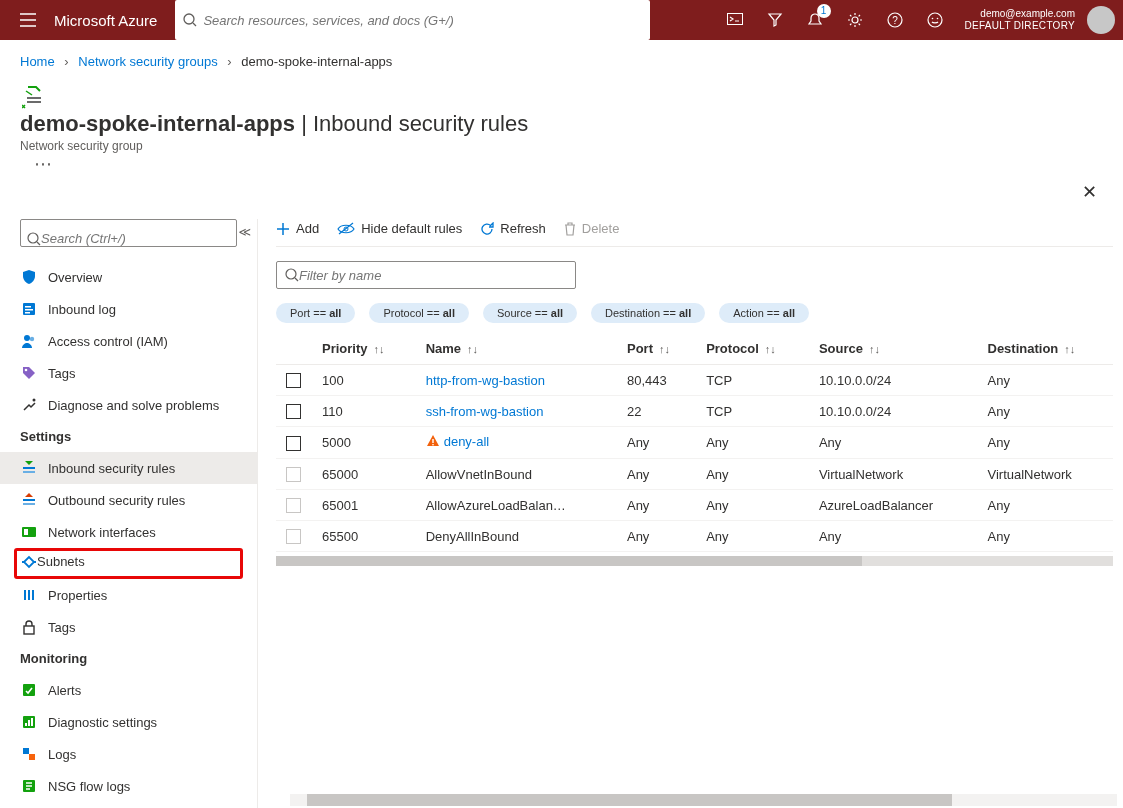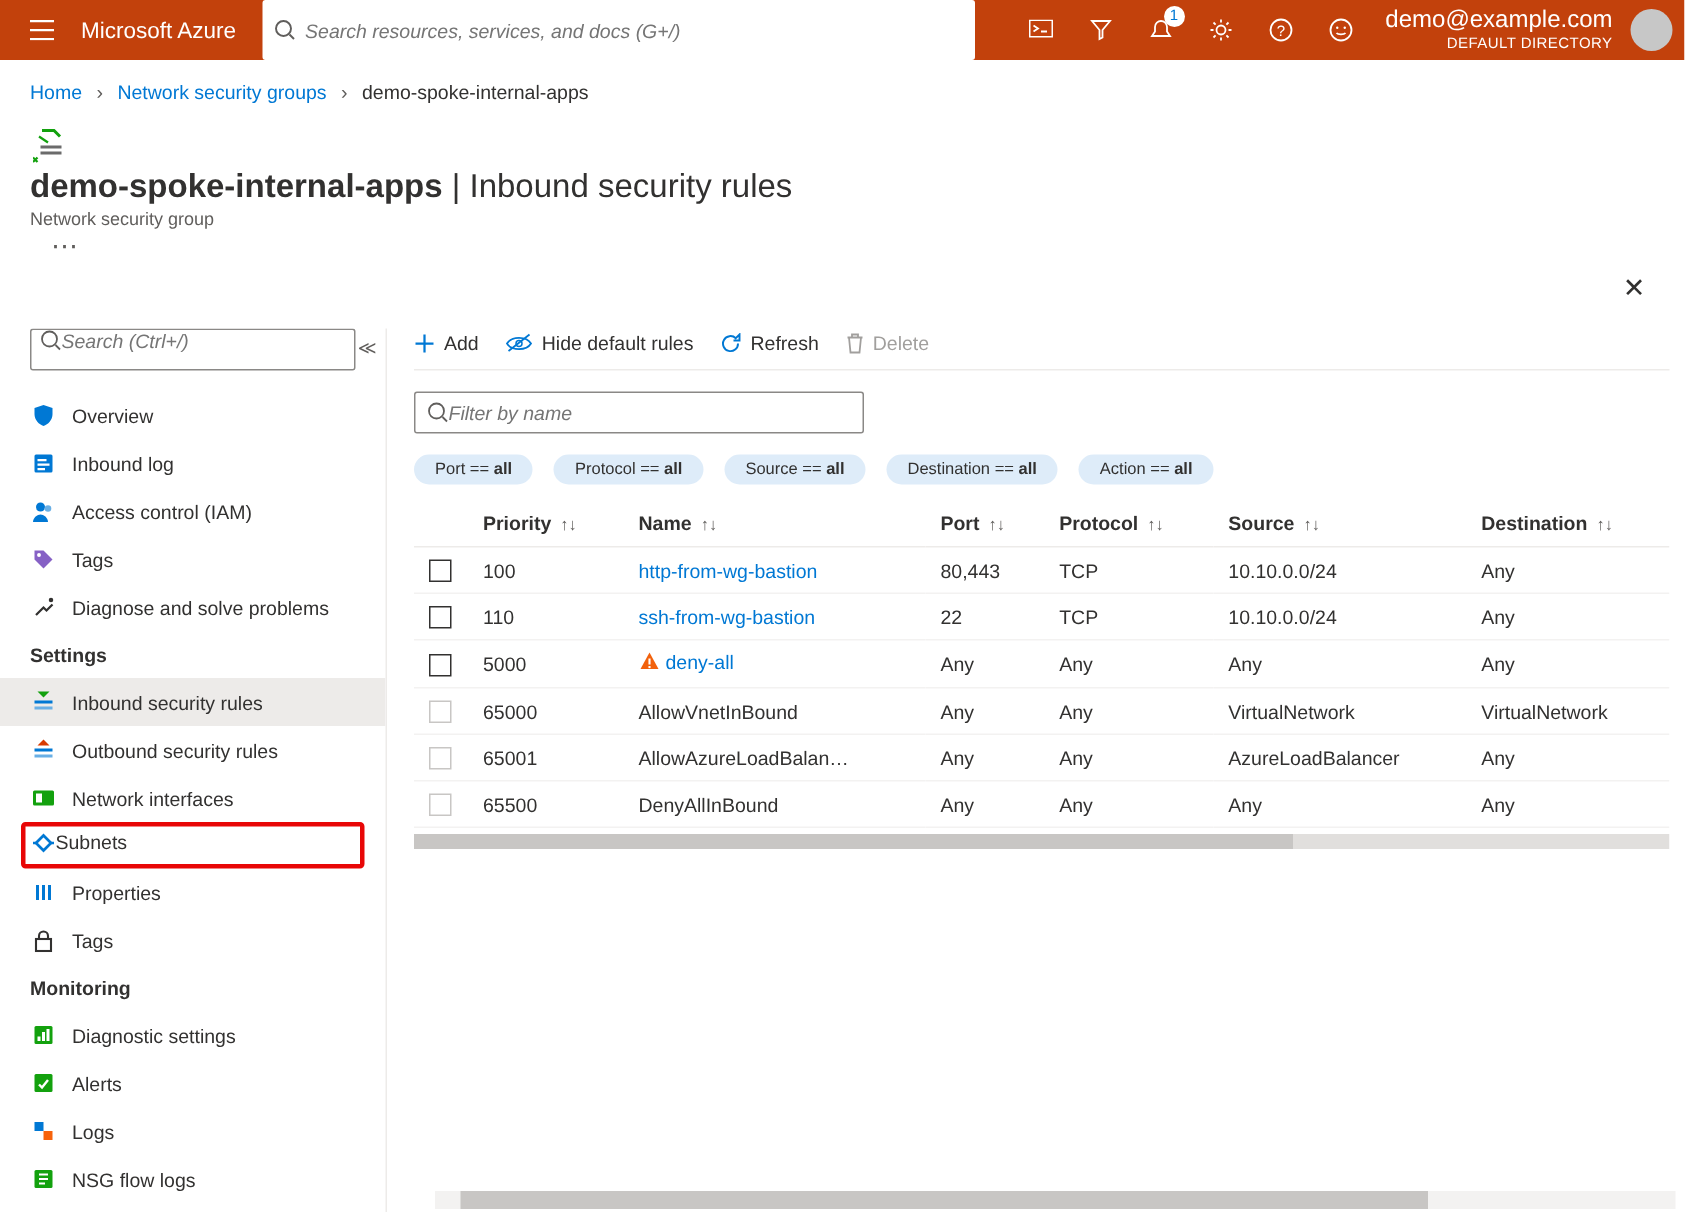--- a/index.html
+++ b/index.html
@@ -7,21 +7,21 @@
     font-family: "Segoe UI", Arial, sans-serif;
     font-size: 13px;
     color: #323130;
     background: #fff;
     width: 1123px;
     height: 808px;
     overflow: hidden;
   }
   .topbar {
     height: 40px;
-    background: #c2410c;
+    background: #7f1d1d;
     display: flex;
     align-items: center;
     padding: 0 8px;
     color: #fff;
   }
   .hamburger {
     width: 40px;
     height: 40px;
     display:flex;align-items:center;justify-content:center;
     cursor:pointer;
@@ -53,21 +53,21 @@
   }
   .top-icon {
     width:40px;height:40px;display:flex;align-items:center;justify-content:center;position:relative;cursor:pointer;
   }
   .badge {
     position:absolute;top:4px;right:4px;background:#fff;color:#0078d4;font-size:10px;border-radius:8px;min-width:14px;height:14px;display:flex;align-items:center;justify-content:center;line-height:1;
   }
   .account {
     padding:0 6px 0 10px; text-align:right;line-height:1.2;
   }
-  .account .email{font-size:16px;}
+  .account .email{font-size:10px;}
   .account .dir{font-size:10px;letter-spacing:.3px;}
   .avatar {width:28px;height:28px;background:#c7c7c7;border-radius:50%;margin-left:6px;}
 
   .breadcrumbs {
     padding: 14px 20px 6px;
     font-size:13px;
   }
   .breadcrumbs a {color:#0078d4;text-decoration:none;}
   .bc-sep{color:#605e5c;padding:0 6px;}
   .bc-current{color:#323130;}
@@ -86,21 +86,21 @@
     display:flex;
     height: calc(100% - 122px);
   }
   .sidebar {
     width: 258px;
     border-right:1px solid #edebe9;
     position:relative;
     overflow-y:auto;
   }
   .side-search{
-    margin:0 20px 6px;border:1px solid #8a8886;height:28px;display:flex;align-items:flex-start;padding:0 6px;border-radius:2px;
+    margin:0 20px 6px;border:1px solid #8a8886;height:28px;display:flex;align-items:flex-end;padding:0 6px;border-radius:2px;
   }
   .side-search input{border:none;outline:none;flex:1;font-size:13px;font-style: italic;color:#605e5c;}
   .side-collapse{position:absolute;right:6px;top:6px;color:#605e5c;font-size:12px;cursor:pointer;}
   .nav-section{padding-top:8px;}
   .nav-label{font-weight:600;padding:8px 20px;color:#323130;font-size:13px;}
   .nav-item{
     display:flex;align-items:center;padding:6px 20px;cursor:pointer;font-size:13px;color:#323130;
     height:32px;
   }
   .nav-item.selected{background:#edebe9;}
@@ -356,35 +356,35 @@
           </span>
           <span>Tags</span>
         </div>
       </div>
     <div class="nav-label">Monitoring</div>
     <div id="nav-monitoring">
         <div class="nav-item">
           <span class="ico">
             <svg width="16" height="16">
               <rect x="2" y="2" width="12" height="12" fill="#13a10e" rx="1"></rect>
+              <path d="M5 9l2 2 4-5" stroke="#fff" stroke-width="1.6" fill="none"></path>
+            </svg>
+          </span>
+          <span>Alerts</span>
+        </div>
+        <div class="nav-item">
+          <span class="ico">
+            <svg width="16" height="16">
+              <rect x="2" y="2" width="12" height="12" fill="#13a10e" rx="1"></rect>
               <rect x="4" y="9" width="2" height="3" fill="#fff"></rect>
               <rect x="7" y="6" width="2" height="6" fill="#fff"></rect>
               <rect x="10" y="4" width="2" height="8" fill="#fff"></rect>
             </svg>
           </span>
           <span>Diagnostic settings</span>
-        </div>
-        <div class="nav-item">
-          <span class="ico">
-            <svg width="16" height="16">
-              <rect x="2" y="2" width="12" height="12" fill="#13a10e" rx="1"></rect>
-              <path d="M5 9l2 2 4-5" stroke="#fff" stroke-width="1.6" fill="none"></path>
-            </svg>
-          </span>
-          <span>Alerts</span>
         </div>
         <div class="nav-item">
           <span class="ico">
             <svg width="16" height="16">
               <rect x="2" y="2" width="6" height="6" fill="#0078d4"></rect>
               <rect x="8" y="8" width="6" height="6" fill="#f7630c"></rect>
             </svg>
           </span>
           <span>Logs</span>
         </div>

